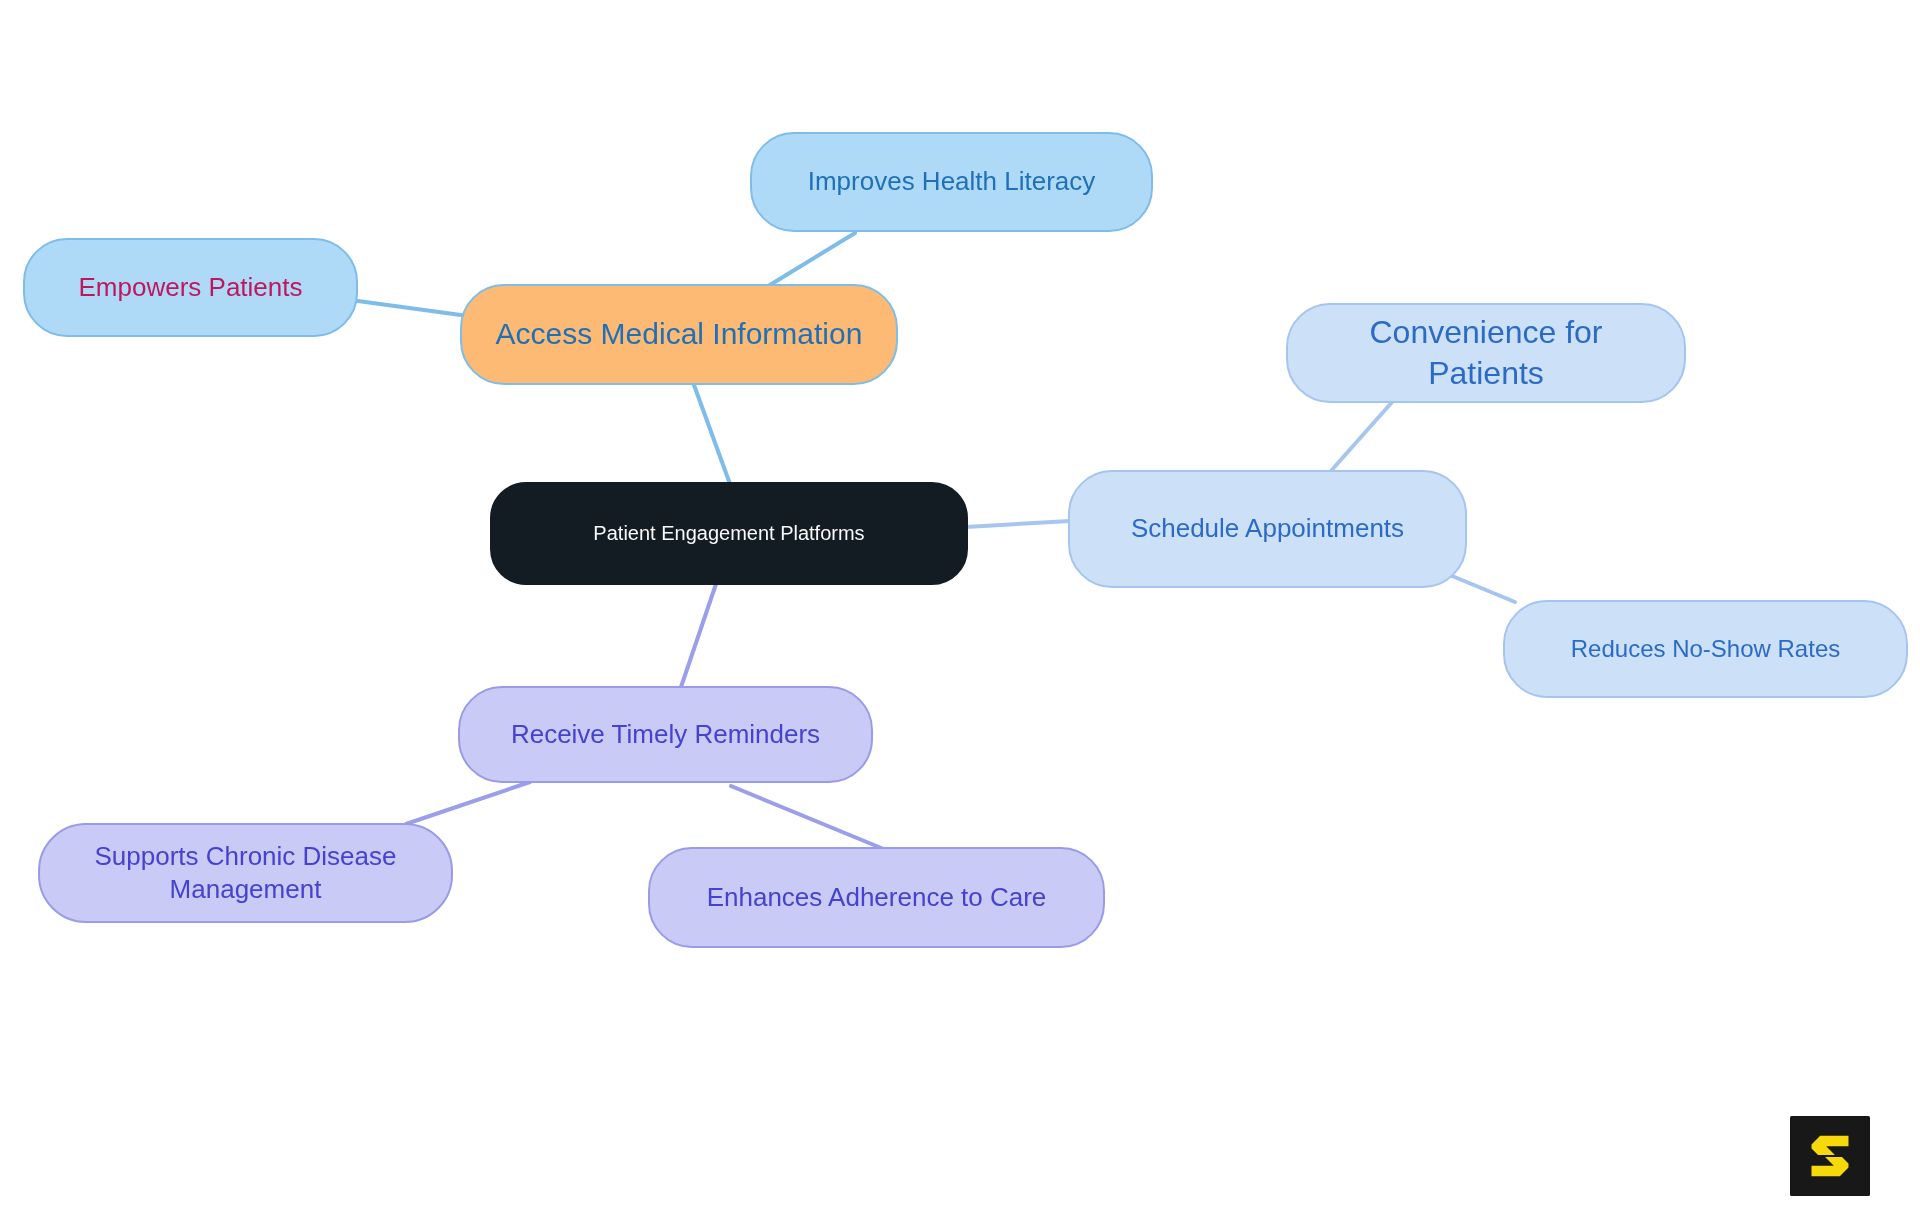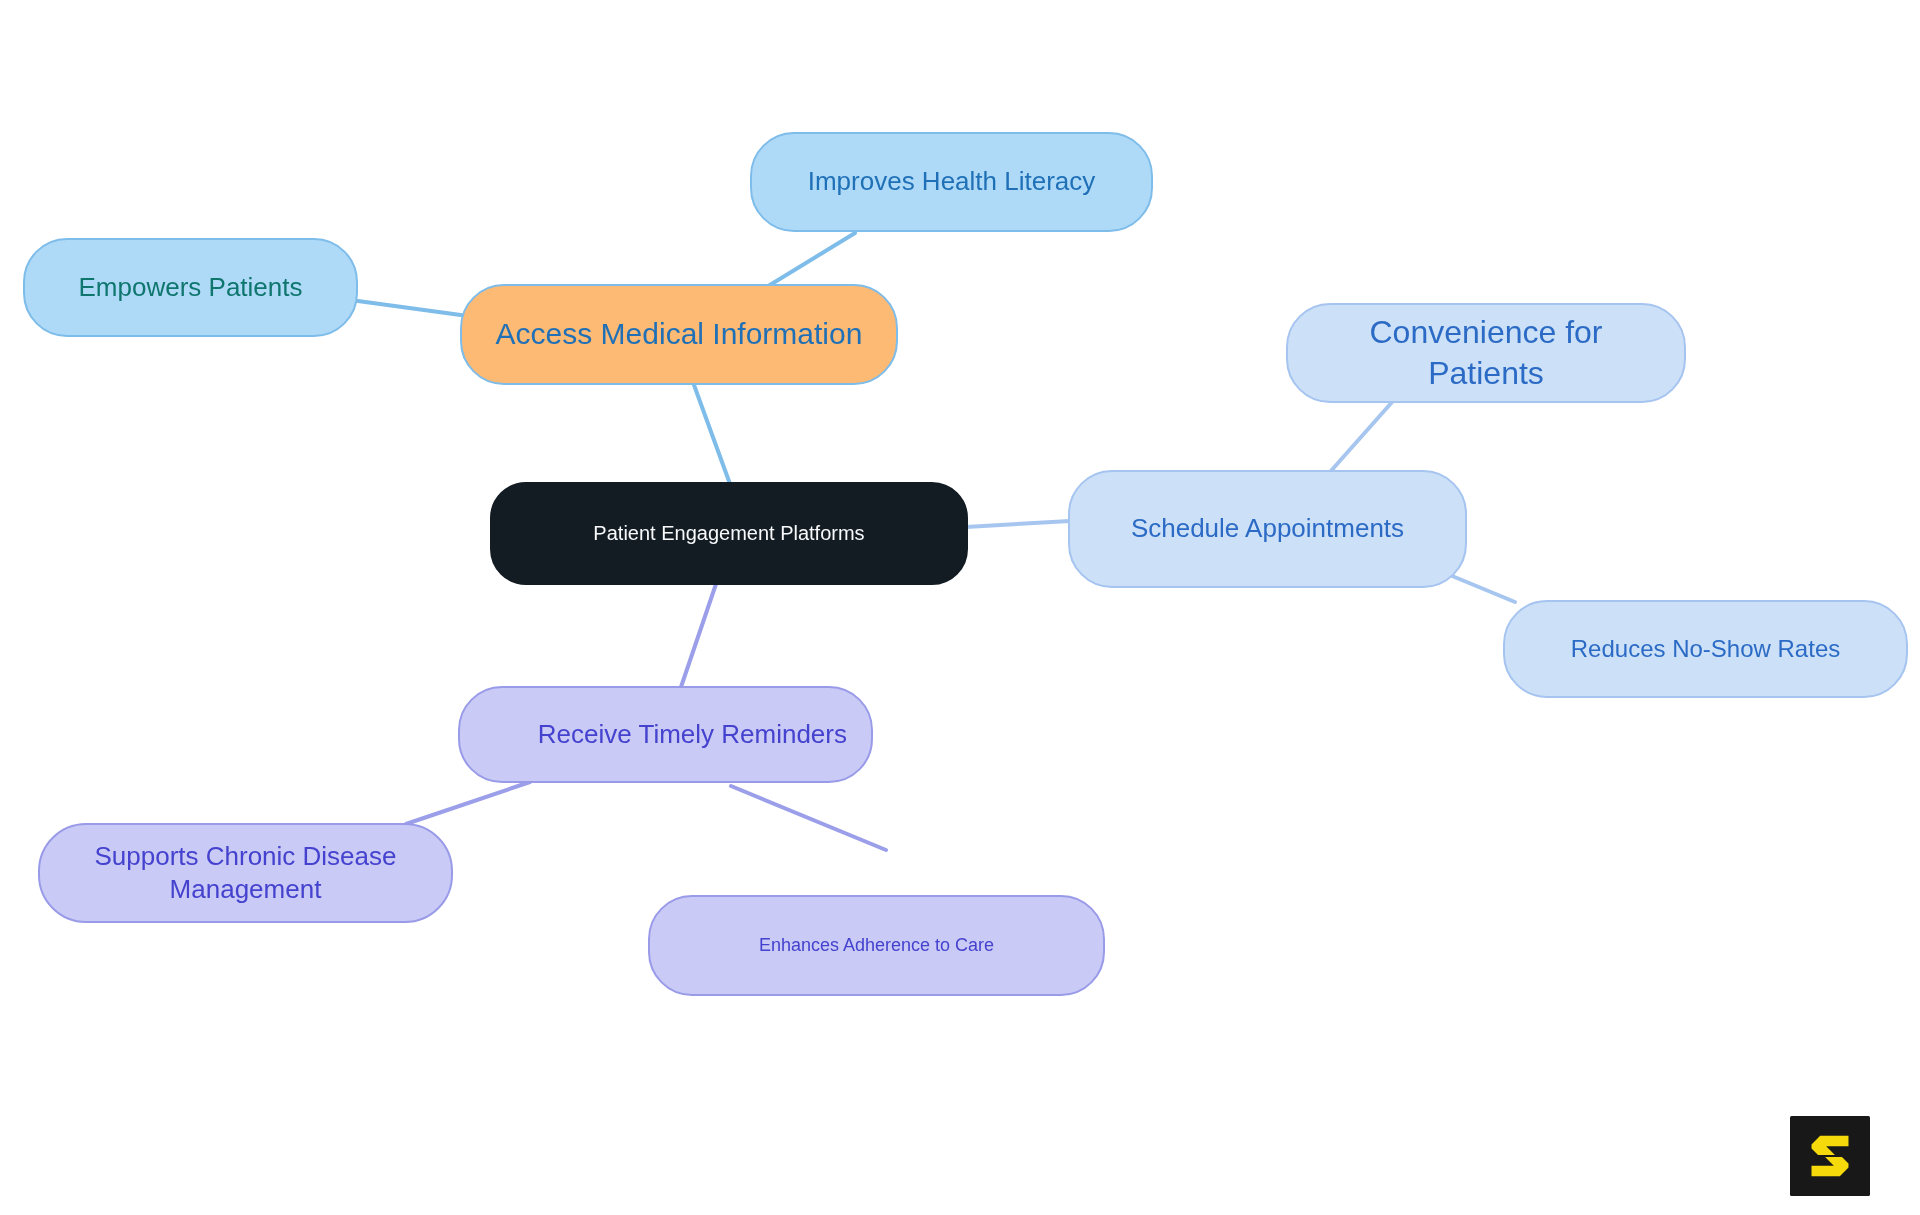--- a/index.html
+++ b/index.html
@@ -49,42 +49,42 @@
       <line x1="731" y1="786" x2="886" y2="850" stroke="#9B9EE9" stroke-width="4" stroke-linecap="round"></line>
     </svg>
 
   <div id="node-layer">
       <div class="node" style="left: 490px; top: 482px; width: 478px; height: 103px; background: rgb(19, 27, 35); border: 2.5px solid rgb(19, 27, 35); border-radius: 36px; color: rgb(248, 250, 252); font-size: 20px;">
         <span class="node-label">Patient Engagement Platforms</span>
       </div>
       <div class="node" style="left: 460px; top: 284px; width: 438px; height: 101px; background: #fdba74; border: 2.5px solid rgb(126, 188, 233); border-radius: 44px; color: rgb(31, 112, 182); font-size: 30px;">
         <span class="node-label">Access Medical Information</span>
       </div>
-      <div class="node" style="left: 23px; top: 238px; width: 335px; height: 99px; background: rgb(174, 218, 248); border: 2.5px solid rgb(126, 188, 233); border-radius: 44px; color: #0f766e; font-size: 26px;">
+      <div class="node" style="left: 23px; top: 238px; width: 335px; height: 99px; background: rgb(174, 218, 248); border: 2.5px solid rgb(126, 188, 233); border-radius: 44px; color: #be185d; font-size: 26px;">
         <span class="node-label">Empowers Patients</span>
       </div>
       <div class="node" style="left: 750px; top: 132px; width: 403px; height: 100px; background: rgb(174, 218, 248); border: 2.5px solid rgb(126, 188, 233); border-radius: 44px; color: rgb(31, 112, 182); font-size: 26px;">
         <span class="node-label">Improves Health Literacy</span>
       </div>
       <div class="node" style="left: 1068px; top: 470px; width: 399px; height: 118px; background: rgb(204, 224, 248); border: 2.5px solid rgb(166, 196, 240); border-radius: 44px; color: rgb(43, 107, 197); font-size: 26px;">
         <span class="node-label">Schedule Appointments</span>
       </div>
       <div class="node" style="left: 1286px; top: 303px; width: 400px; height: 100px; background: rgb(204, 224, 248); border: 2.5px solid rgb(166, 196, 240); border-radius: 44px; color: rgb(43, 107, 197); font-size: 32px;">
         <span class="node-label">Convenience for Patients</span>
       </div>
       <div class="node" style="left: 1503px; top: 600px; width: 405px; height: 98px; background: rgb(204, 224, 248); border: 2.5px solid rgb(166, 196, 240); border-radius: 44px; color: rgb(43, 107, 197); font-size: 24px;">
         <span class="node-label">Reduces No-Show Rates</span>
       </div>
-      <div class="node" style="left: 458px; top: 686px; width: 415px; height: 97px; background: rgb(201, 202, 245); border: 2.5px solid rgb(153, 155, 232); border-radius: 44px; color: rgb(68, 66, 206); font-size: 26px; justify-content: flex-end;">
+      <div class="node" style="left: 458px; top: 686px; width: 415px; height: 97px; background: rgb(201, 202, 245); border: 2.5px solid rgb(153, 155, 232); border-radius: 44px; color: rgb(68, 66, 206); font-size: 26px;">
         <span class="node-label">Receive Timely Reminders</span>
       </div>
       <div class="node" style="left: 38px; top: 823px; width: 415px; height: 100px; background: rgb(201, 202, 245); border: 2.5px solid rgb(153, 155, 232); border-radius: 48px; color: rgb(68, 66, 206); font-size: 26px;">
         <span class="node-label">Supports Chronic Disease Management</span>
       </div>
-      <div class="node" style="left: 648px; top: 847px; width: 457px; height: 101px; background: rgb(201, 202, 245); border: 2.5px solid rgb(153, 155, 232); border-radius: 44px; color: rgb(68, 66, 206); font-size: 18px; margin-top: 48px;">
+      <div class="node" style="left: 648px; top: 847px; width: 457px; height: 101px; background: rgb(201, 202, 245); border: 2.5px solid rgb(153, 155, 232); border-radius: 44px; color: rgb(68, 66, 206); font-size: 26px;">
         <span class="node-label">Enhances Adherence to Care</span>
       </div>
     </div>
 
   <div id="logo">
     <svg viewBox="0 0 100 100" xmlns="http://www.w3.org/2000/svg">
       <rect x="0" y="0" width="100" height="100" rx="2" fill="#181818"></rect>
       <g transform="translate(50,50) scale(0.68) translate(-50,-50)">
         <path d="M84 13 L32 13 L16 29 L16 36 L28 48 L59 48 L43 32 L84 32 Z" fill="#F5D90A"></path>
         <path d="M16 87 L68 87 L84 71 L84 64 L72 52 L41 52 L57 68 L16 68 Z" fill="#F5D90A"></path>

